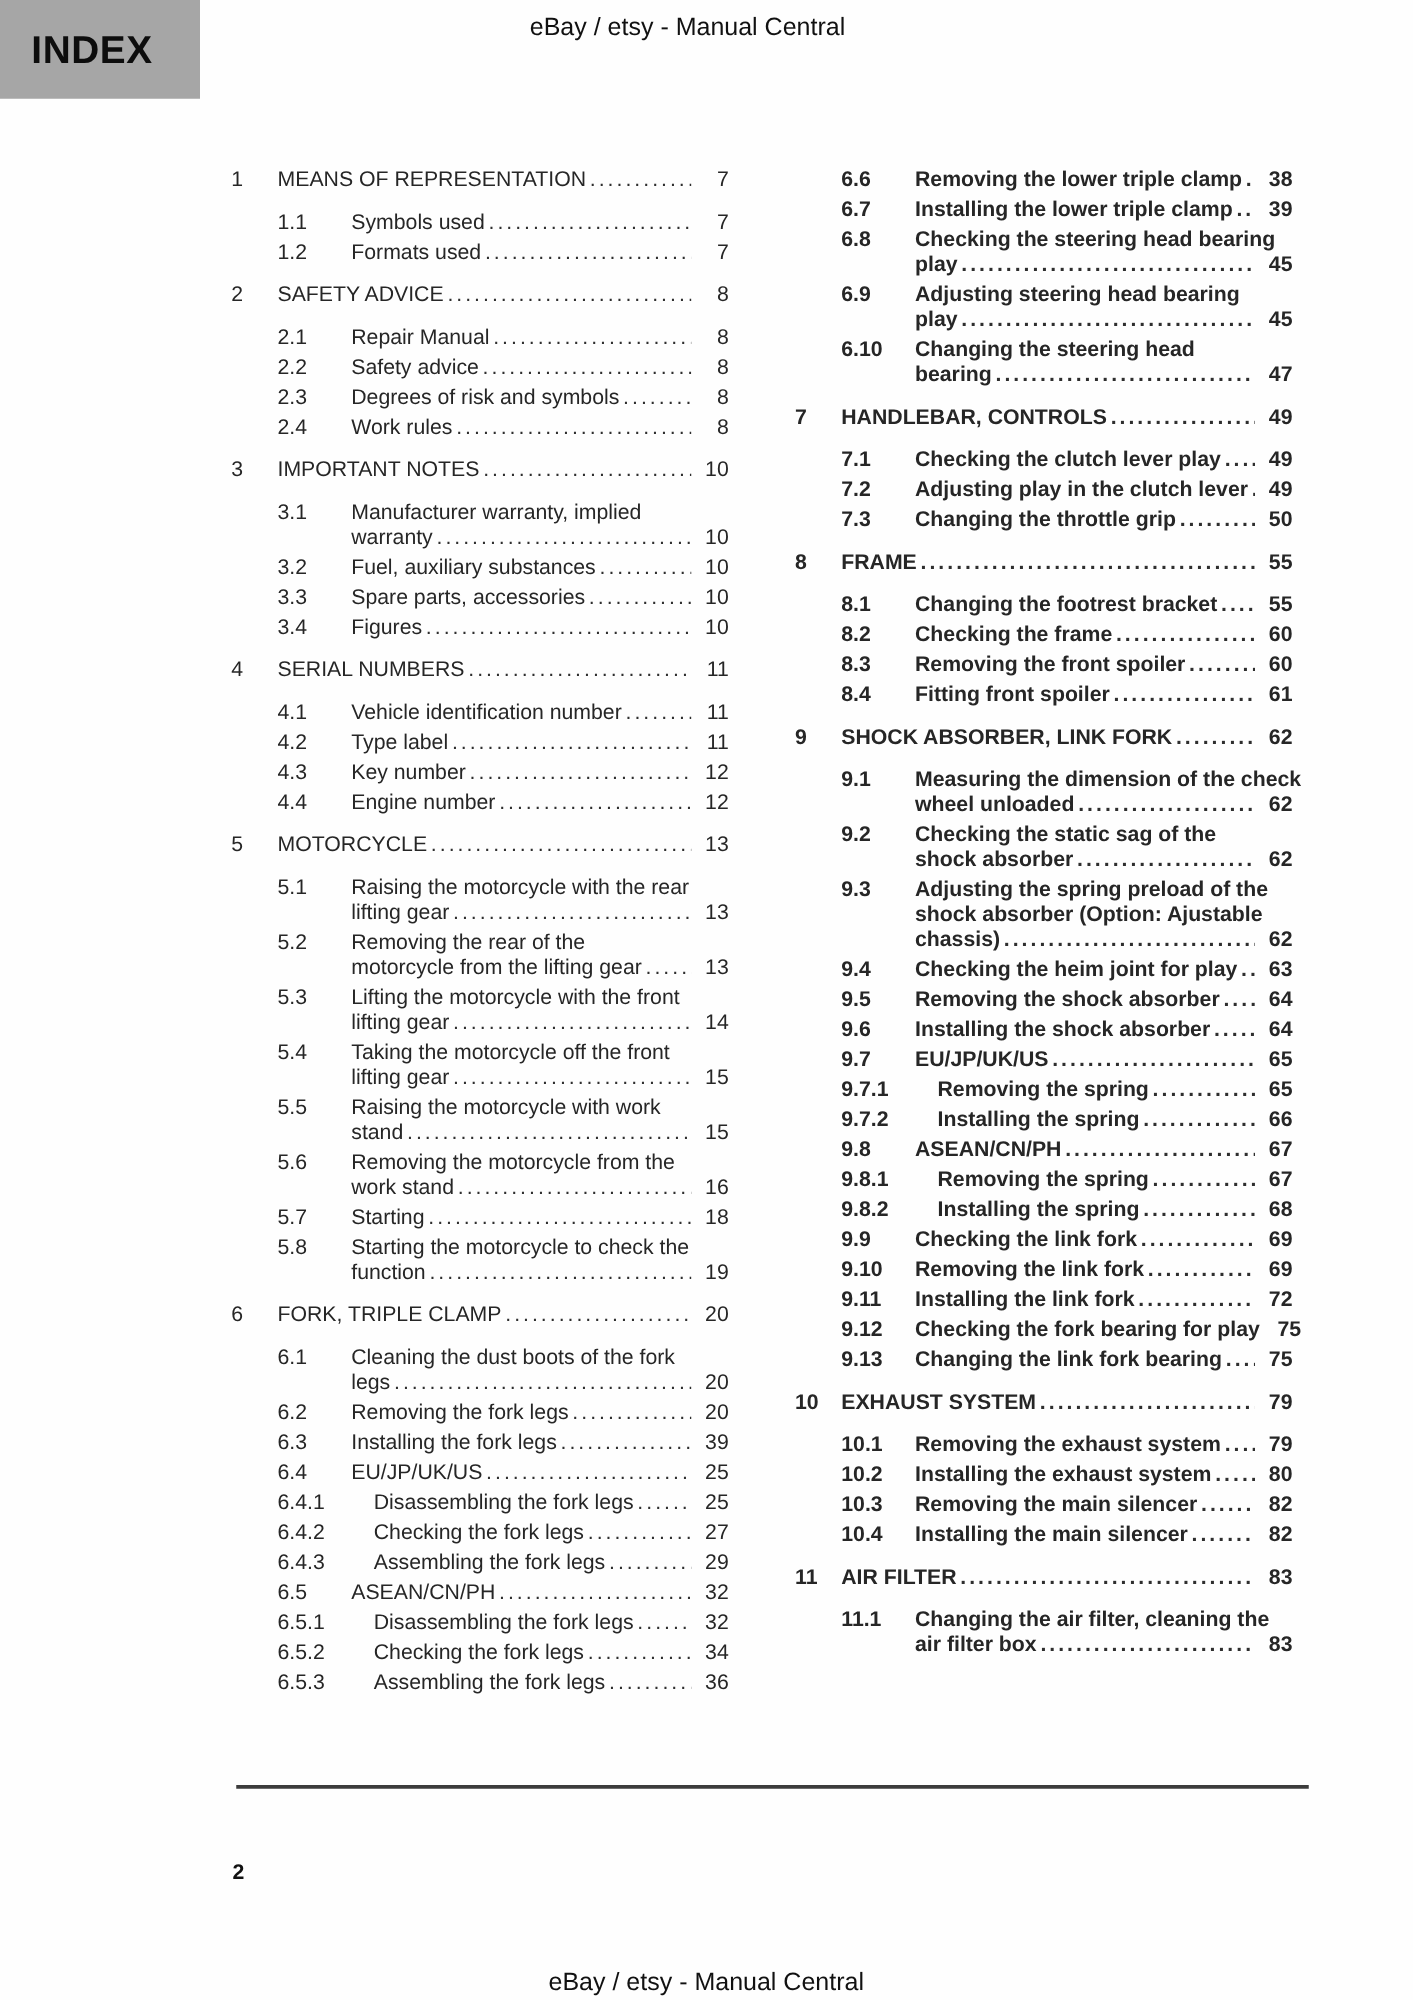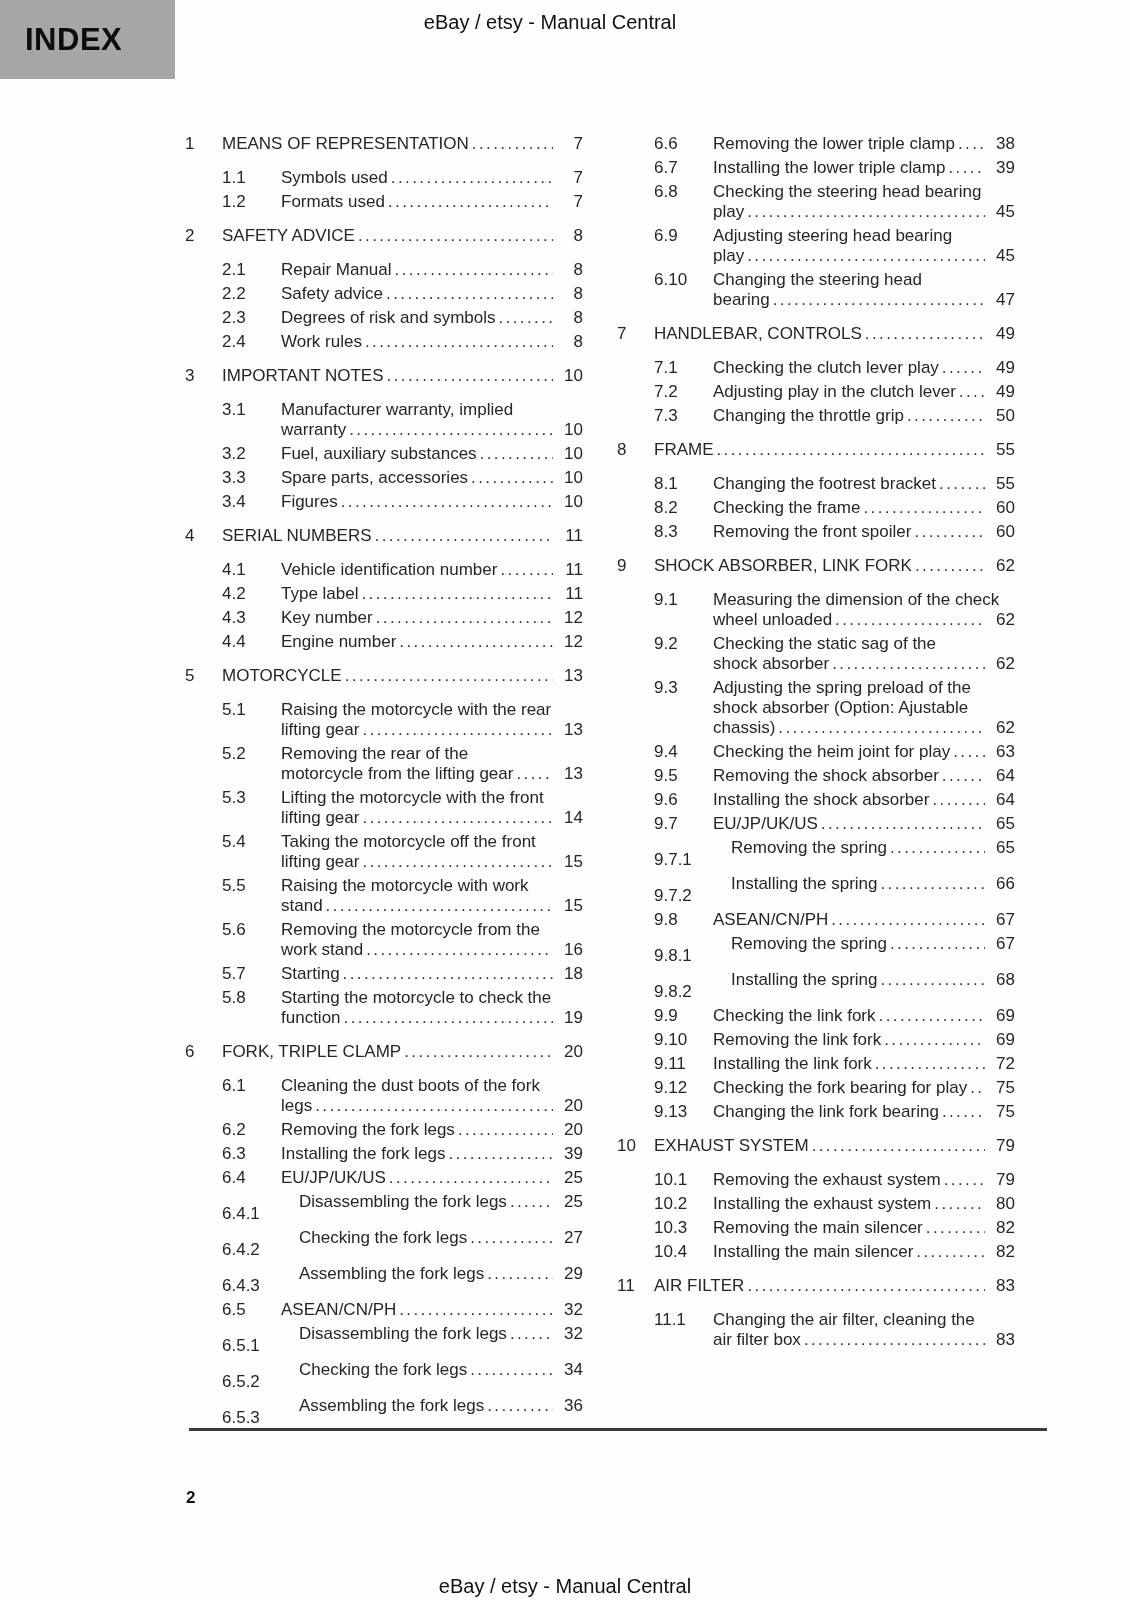--- a/index.html
+++ b/index.html
@@ -9,48 +9,48 @@
     font-family: "Liberation Sans", "DejaVu Sans", sans-serif;
     color: #262626;
     position: relative;
     overflow: hidden;
   }
   .page { position: absolute; inset: 0; background: #fefefe; }
 
   
   .index-tab {
     position: absolute; left: 0; top: 0;
-    width: 175px; height: 79px;
+    width: 160px; height: 79px;
     background: #a6a6a6;
     display: flex; align-items: center;
     padding-left: 25px; box-sizing: border-box;
   }
   .index-tab .tab-text {
     font-size: 31px; font-weight: bold; color: #0d0d0d;
     letter-spacing: 0.5px;
   }
   .doc-title-top {
     position: absolute; top: 11px; left: 0; width: 1100px;
     text-align: center;
     font-size: 20px; color: #111;
   }
 
   
   .toc-col { position: absolute; top: 134px; width: 398px; }
   .toc-col.left  { left: 185px; }
-  .toc-col.right { left: 617px; }
+  .toc-col.right { left: 636px; font-weight: bold; }
 
   .toc-row { display: flex; margin-bottom: 4px; font-size: 17px; line-height: 20px; }
   .toc-row.lvl1 { margin-top: 14px; margin-bottom: 14px; }
   .toc-row.lvl1:first-child { margin-top: 0; }
 
   .toc-row .num { flex: 0 0 37px; }
   .toc-row.lvl2, .toc-row.lvl3 { padding-left: 37px; }
   .toc-row.lvl2 .num { flex: 0 0 59px; }
-  .toc-row.lvl3 .num { flex: 0 0 77px; margin-top: 12px; }
+  .toc-row.lvl3 .num { flex: 0 0 77px; }
 
   .toc-row .body { flex: 1 1 auto; min-width: 0; }
   .toc-row .line { display: flex; align-items: baseline; }
   .toc-row .txt { white-space: nowrap; }
 
   .dots { flex: 1 1 auto; overflow: hidden; white-space: nowrap; margin: 0 4px 0 3px; }
   .dots::after {
     content: "........................................................................................................................";
     letter-spacing: 2.4px;
     color: #2e2e2e;
@@ -635,20 +635,30 @@
       <div class="toc-row lvl2">
         <span class="num">8.3</span>
         <div class="body">
           <div class="line">
             <span class="txt">Removing the front spoiler</span>
             <span class="dots"></span>
             <span class="pg">60</span>
           </div>
         </div>
       </div>
+      <div class="toc-row lvl2">
+        <span class="num">8.4</span>
+        <div class="body">
+          <div class="line">
+            <span class="txt">Fitting front spoiler</span>
+            <span class="dots"></span>
+            <span class="pg">61</span>
+          </div>
+        </div>
+      </div>
       <div class="toc-row lvl1">
         <span class="num">9</span>
         <div class="body">
           <div class="line">
             <span class="txt">SHOCK ABSORBER, LINK FORK</span>
             <span class="dots"></span>
             <span class="pg">62</span>
           </div>
         </div>
       </div>

